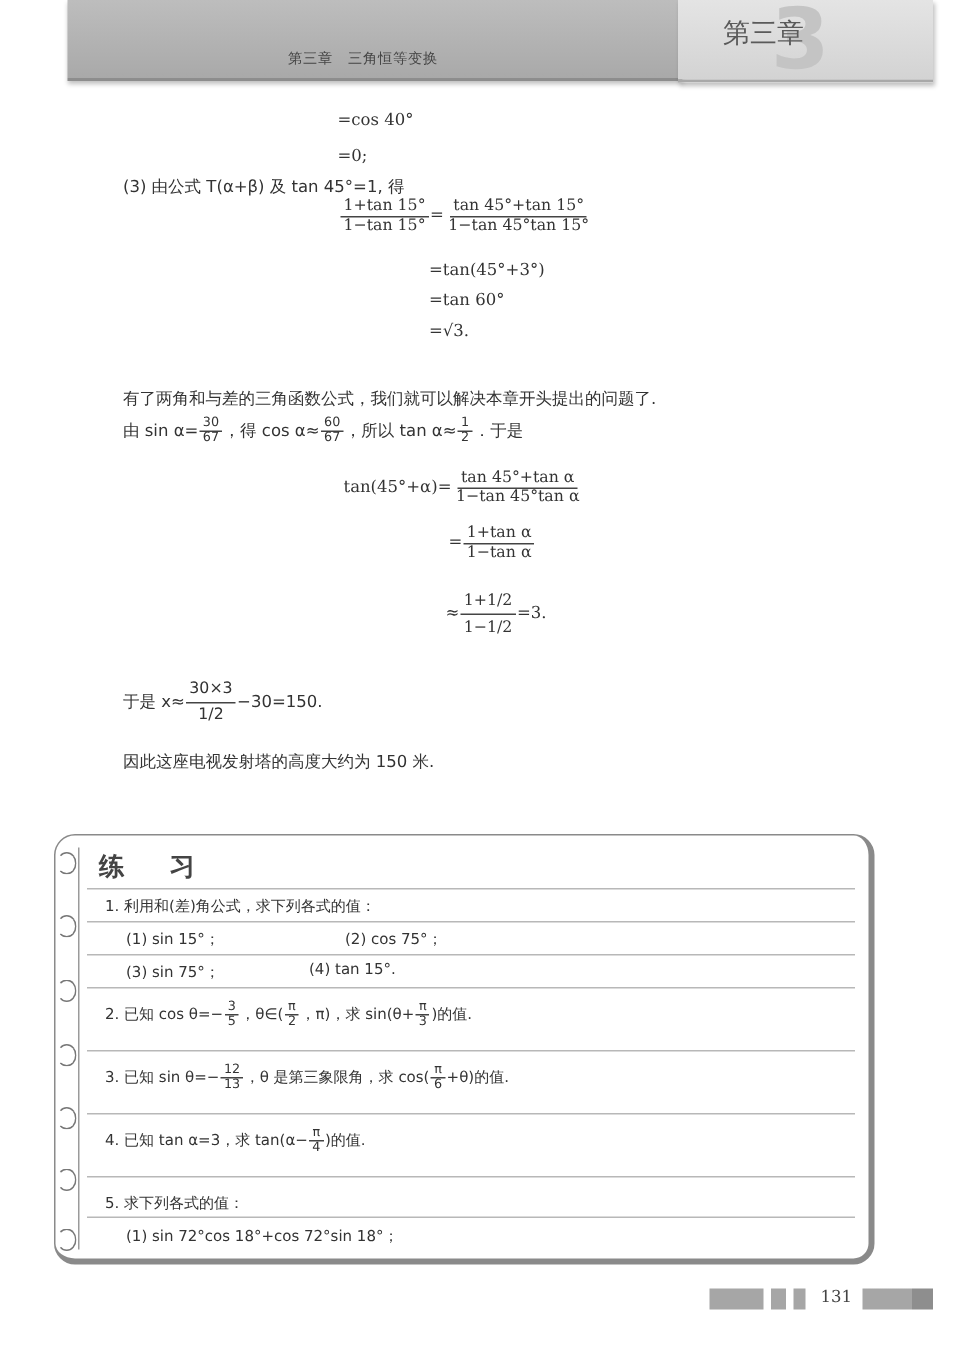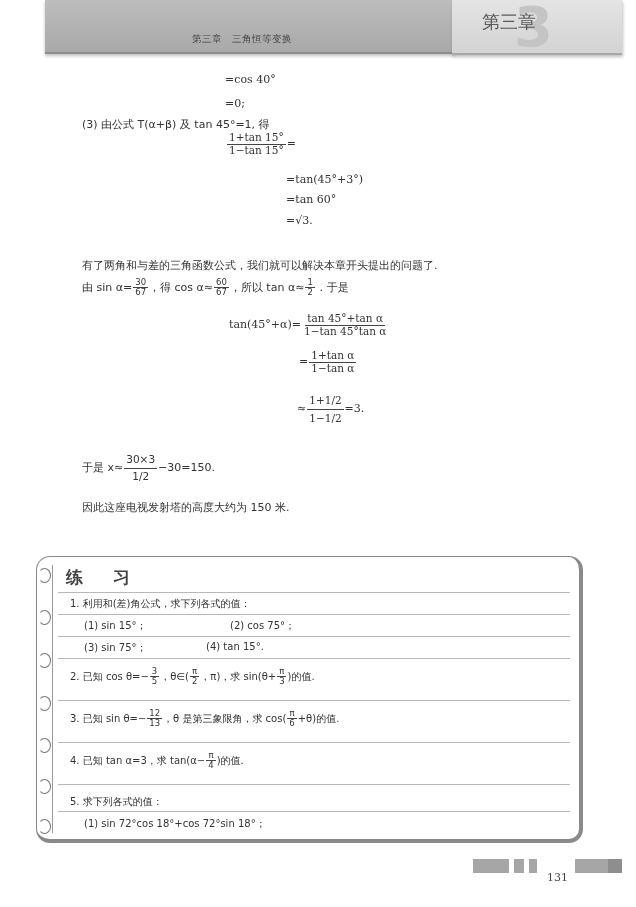--- a/index.html
+++ b/index.html
@@ -56,42 +56,45 @@
   }
   .ex-title {
     position: absolute; left: 66px; top: 566px; font-family: "DejaVu Sans", sans-serif;
     font-weight: bold; font-size: 17px; color: #444; letter-spacing: 12px;
   }
   .rule { position: absolute; left: 58px; width: 512px; height: 1px; background: #b8b8b8; }
   .ex-line { position: absolute; left: 70px; font-size: 10px; white-space: nowrap; font-family: "DejaVu Sans", sans-serif; color: #333; }
   .ex-line .frac { font-size: 8.5px; }
 
   .pager { position: absolute; top: 859px; height: 14px; background: #a6a6a6; }
-  .page-num { position: absolute; left: 547px; top: 858px; font-size: 11px; color: #444; margin-top: 13px; }
+  .page-num { position: absolute; left: 547px; top: 858px; font-size: 11px; color: #444; }
 </style>
 </head>
 <body>
 
 <div class="hdr">
   <span class="hdr-title">第三章　三角恒等变换</span>
 </div>
 <div class="hdr-tab">
   <span class="hdr-tab-num">3</span>
   <span class="hdr-tab-label">第三章</span>
 </div>
 
 <div class="line m" style="left:225px; top:73px;">=cos 40°</div>
 <div class="line m" style="left:225px; top:97px;">=0;</div>
 <div class="line body-text" style="left:82px; top:117px;">(3) 由公式 T(α+β) 及 tan 45°=1, 得</div>
 
 <div class="line m" style="left:226px; top:132px;">
   <span class="frac">
       <span class="num">1+tan 15°</span>
       <span class="den">1−tan 15°</span>
-    </span>=
+    </span>=<span class="frac">
+      <span class="num">tan 45°+tan 15°</span>
+      <span class="den">1−tan 45°tan 15°</span>
+    </span>
 </div>
 <div class="line m" style="left:286px; top:173px;">=tan(45°+3°)</div>
 <div class="line m" style="left:286px; top:193px;">=tan 60°</div>
 <div class="line m" style="left:286px; top:214px;">=√3.</div>
 
 <div class="line body-text" style="left:82px; top:258px;">有了两角和与差的三角函数公式，我们就可以解决本章开头提出的问题了.</div>
 <div class="line body-text" style="left:82px; top:278px;">
   <span>由 sin α=</span><span class="frac small">
       <span class="num">30</span>
       <span class="den">67</span>

